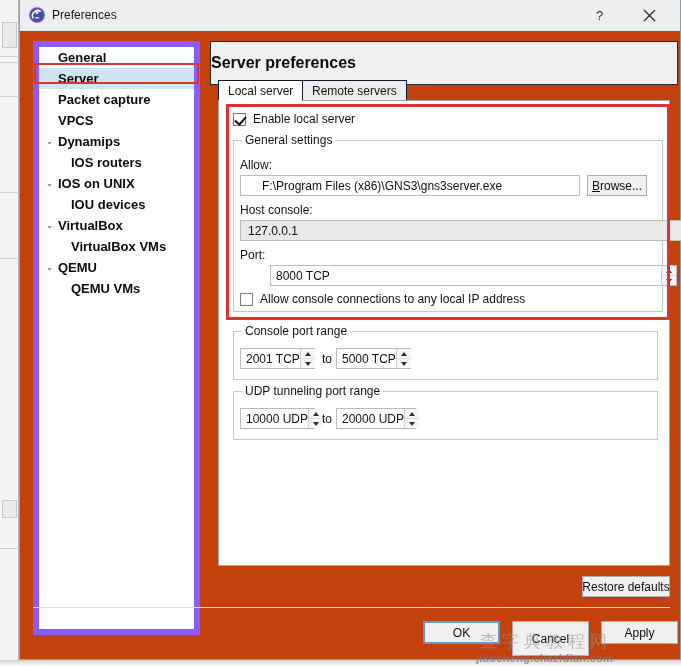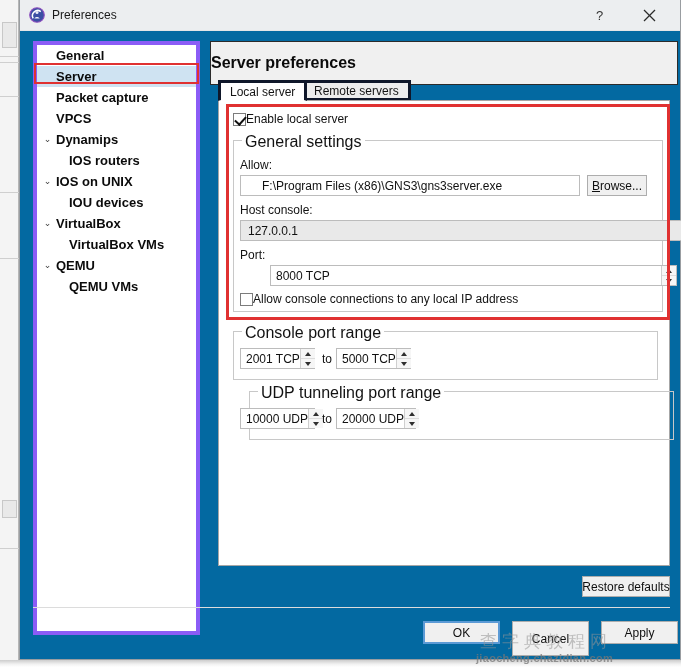--- a/index.html
+++ b/index.html
@@ -21,21 +21,21 @@
     position: absolute; left: 0; width: 19px; height: 1px; background: #cfcfcf;
   }
   #bg-strip .bgblock {
     position: absolute; left: 2px; width: 15px; background: #e9e9e9;
     border: 1px solid #c8c8c8;
   }
 
   
   #dialog {
     position: absolute; left: 19px; top: 0; width: 662px; height: 660px;
-    background: #0369a1;
+    background: #c2410c;
     border: 1px solid #999da1;
     border-top: none;
   }
 
   
   #titlebar {
     position: absolute; left: 0; top: 0; width: 660px; height: 31px;
     background: #eceef0;
     border-bottom: 1px solid #e3e5e7;
   }
@@ -53,21 +53,21 @@
     font-size: 13px; color: #333;
   }
   #help-btn { right: 58px; }
   #close-btn { right: 8px; }
   #close-btn svg { display: block; }
 
   
   #sidebar {
     position: absolute; left: 13px; top: 41px; width: 167px; height: 594px;
     background: #ffffff;
-    border: 4px solid #8b5cf6;
+    border: 6px solid #8b5cf6;
     overflow: hidden;
   }
   .tree-item {
     position: relative;
     height: 21px;
     display: flex; align-items: center;
     font-size: 13px; font-weight: bold; color: #0b0b0b;
     white-space: nowrap;
   }
   .tree-item .arrow {
@@ -101,21 +101,21 @@
   }
 
   
   #tabbar {
     position: absolute; left: 198px; top: 80px; width: 452px; height: 21px;
   }
   .tab {
     position: absolute; top: 0; height: 21px;
     display: flex; align-items: center; justify-content: center;
     font-size: 12px; color: #141414;
-    border: 3px solid #0f172a;
+    border: 1px solid #0f172a;
     background: #ededed;
     white-space: nowrap;
     padding: 0 9px;
   }
   .tab.active {
     background: #ffffff;
     border-bottom: 1px solid #ffffff;
     z-index: 3;
   }
   #tab-local { left: 0; }
@@ -148,44 +148,44 @@
     flex: none;
   }
   .cb.checked::after {
     content: "";
     position: absolute; left: 3px; top: 0px;
     width: 5px; height: 9px;
     border: solid #111; border-width: 0 2px 2px 0;
     transform: rotate(42deg);
   }
   .cbrow {
-    display: flex; align-items: center; 
+    display: flex; align-items: center; gap: 7px;
     font-size: 12px; color: #121212; white-space: nowrap;
   }
 
   #enable-local-row {
     position: absolute; left: 213px; top: 112px;
   }
 
   
   .groupbox {
     position: absolute;
     border: 1px solid #c8c8c8;
     background: transparent;
   }
   .groupbox > .gb-title {
     position: absolute; top: -8px; left: 8px;
     background: #ffffff;
     padding: 0 3px;
-    font-size: 16px; color: #121212; white-space: nowrap;
+    font-size: 12px; color: #121212; white-space: nowrap;
   }
 
   #gb-general { left: 213px; top: 140px; width: 430px; height: 172px; }
   #gb-console { left: 213px; top: 331px; width: 425px; height: 49px; }
-  #gb-udp     { left: 213px; top: 391px; width: 425px; height: 49px; margin-left: 16px; }
+  #gb-udp     { left: 213px; top: 391px; width: 425px; height: 49px; }
 
   .fld-label {
     position: absolute;
     font-size: 12px; color: #121212; white-space: nowrap;
   }
 
   .textfield {
     position: absolute;
     background: #ffffff;
     border: 1px solid #bcbcbc;

